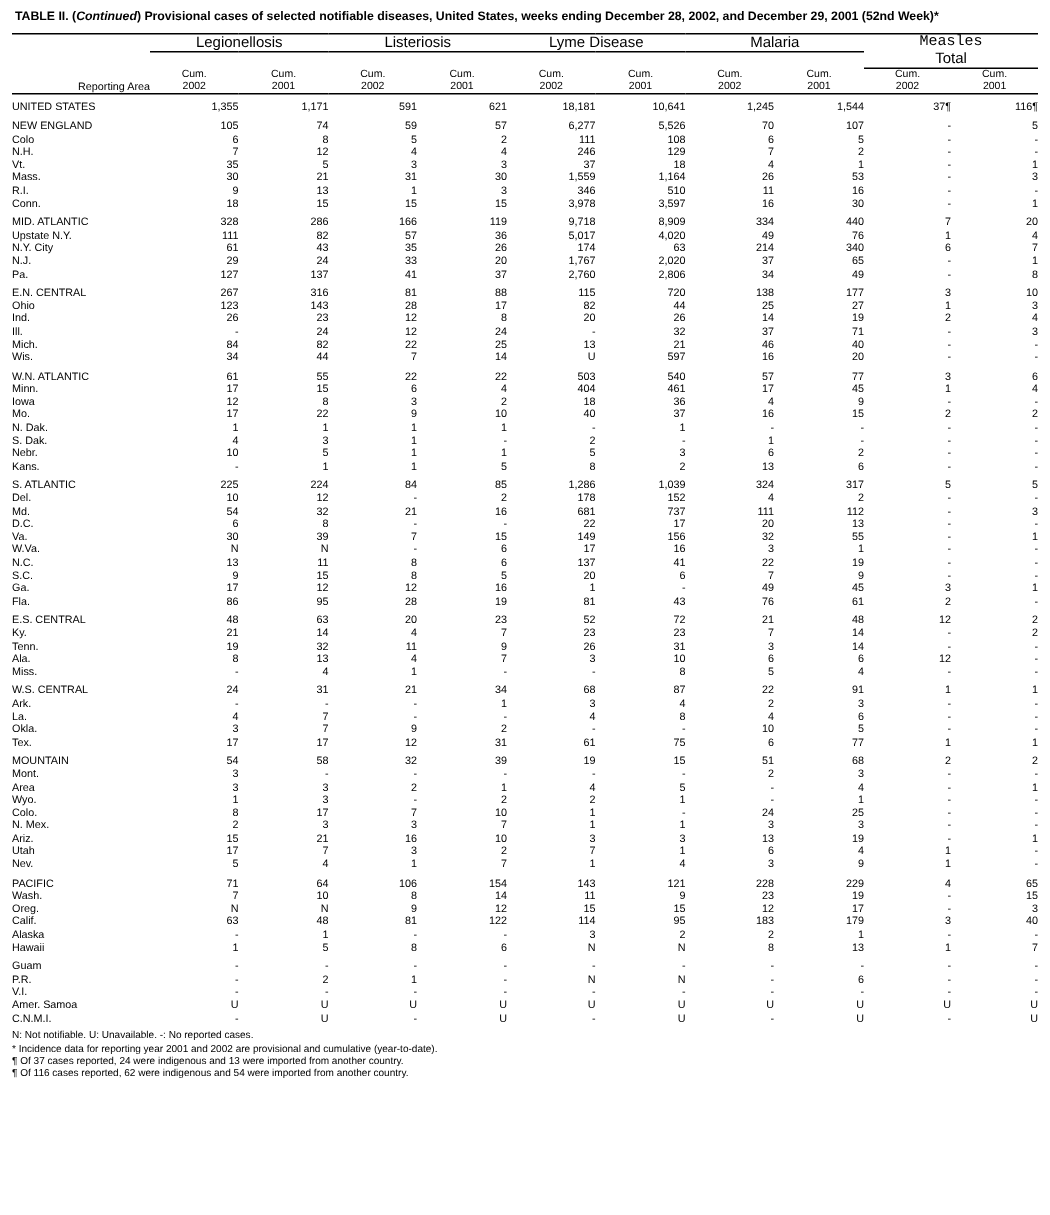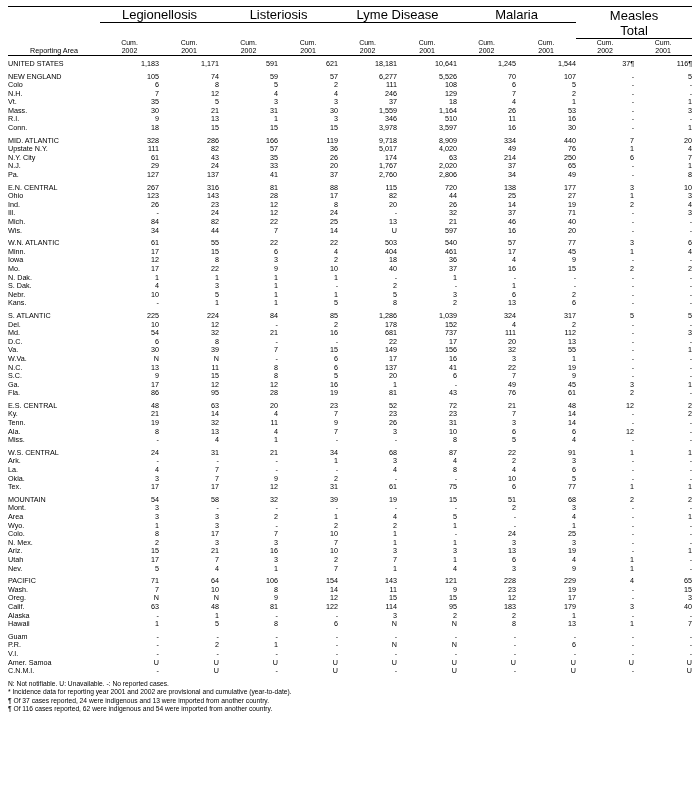--- a/index.html
+++ b/index.html
@@ -34,35 +34,35 @@
     table-layout: fixed;
   }
   table.main td, table.main th {
     padding: 0;
     margin: 0;
     font-weight: normal;
     vertical-align: bottom;
   }
   .hdr-group {
     text-align: center;
-    font-size: 13px;
+    font-size: 10px;
     font-weight: bold;
     padding-bottom: 1px;
     border-bottom: 1px solid #000;
   }
-  .hdr-group.noline { border-bottom: none; }
+  .hdr-group.noline { border-bottom: none; font-family: Liberation Mono, monospace; }
   .hdr-sub {
     text-align: center;
     font-size: 7px;
     font-weight: bold;
     line-height: 8.2px;
     padding-bottom: 2px;
   }
   .hdr-area {
-    text-align: center;
+    text-align: right;
     font-size: 7.2px;
     font-weight: bold;
     vertical-align: bottom;
     padding-bottom: 2px;
   }
   .rule-top { border-top: 1px solid #000; }
   .rule-bot { border-bottom: 1px solid #000; }
   .spacer-row td { height: 4px; font-size: 0; line-height: 0; }
   td.area {
     text-align: left;
@@ -83,20 +83,23 @@
     font-size: 6.7px;
     line-height: 8.4px;
   }
   .footnotes div { white-space: nowrap; }
 </style>
 </head>
 <body>
 
 <div class="page">
 
+  <div class="title">
+    <b>TABLE II. (</b><b><i>Continued</i></b><b>) Provisional cases of selected notifiable diseases, United States, weeks ending December 28, 2002, and December 29, 2001 (52nd Week)*</b>
+  </div>
 
   <table class="main">
     <colgroup>
       <col style="width:92px">
       <col style="width:59px">
         <col style="width:60px">
       <col style="width:59px">
         <col style="width:60px">
       <col style="width:59px">
         <col style="width:60px">
@@ -146,21 +149,21 @@
         <td class="hdr-sub rule-bot">2001</td>
       </tr>
     </thead>
 
     <tbody id="table-body">
         <tr class="spacer-row">
           <td colspan="11"></td>
         </tr>
         <tr>
           <td class="area">UNITED STATES</td>
-          <td class="num">1,183</td>
+          <td class="num">1,355</td>
           <td class="num">1,171</td>
           <td class="num">591</td>
           <td class="num">621</td>
           <td class="num">18,181</td>
           <td class="num">10,641</td>
           <td class="num">1,245</td>
           <td class="num">1,544</td>
           <td class="num">37¶</td>
           <td class="num">116¶</td>
         </tr>
@@ -283,21 +286,21 @@
         </tr>
         <tr>
           <td class="area">N.Y. City</td>
           <td class="num">61</td>
           <td class="num">43</td>
           <td class="num">35</td>
           <td class="num">26</td>
           <td class="num">174</td>
           <td class="num">63</td>
           <td class="num">214</td>
-          <td class="num">250</td>
+          <td class="num">340</td>
           <td class="num">6</td>
           <td class="num">7</td>
         </tr>
         <tr>
           <td class="area">N.J.</td>
           <td class="num">29</td>
           <td class="num">24</td>
           <td class="num">33</td>
           <td class="num">20</td>
           <td class="num">1,767</td>

